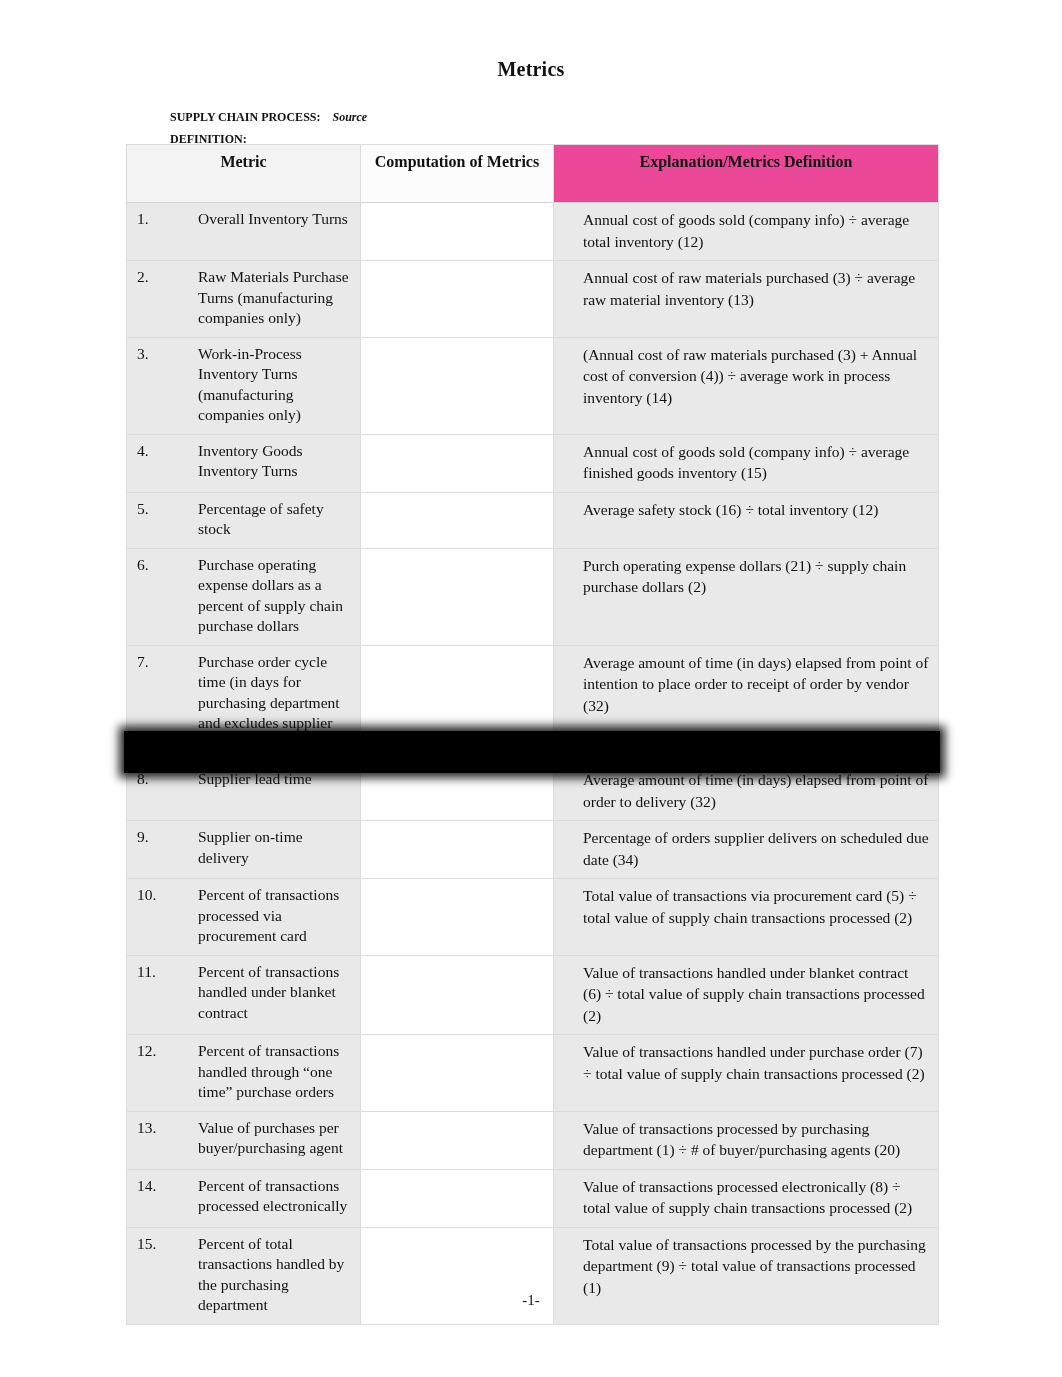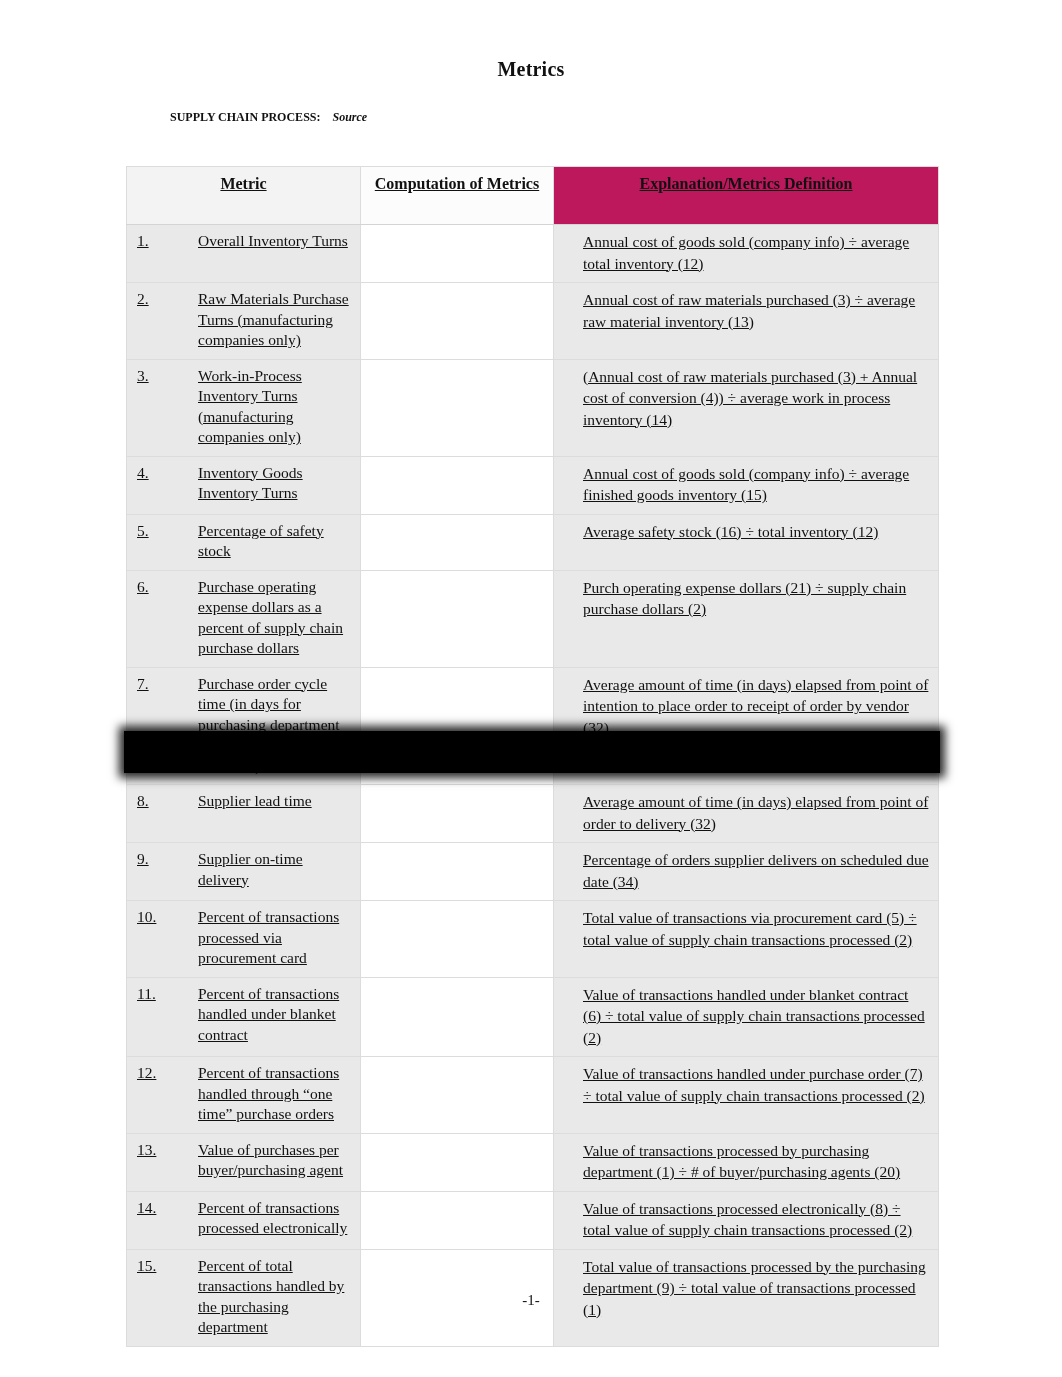--- a/index.html
+++ b/index.html
@@ -54,27 +54,26 @@
   }
   .heading-value {
     font-weight: bold;
     font-style: italic;
     margin-left: 12px;
   }
 
   
   .metrics-table {
     position: absolute;
-    top: 166px;
+    top: 144px;
     left: 126px;
     width: 812px;
     border-collapse: collapse;
     table-layout: fixed;
     font-size: 15.5px;
-    text-decoration: underline;
   }
   .metrics-table col.c-metric   { width: 234px; }
   .metrics-table col.c-comp     { width: 193px; }
   .metrics-table col.c-expl     { width: 385px; }
 
   .metrics-table th,
   .metrics-table td {
     vertical-align: top;
     border: 1px solid #dcdcdc;
     padding: 6px 8px 8px 8px;
@@ -85,21 +84,21 @@
     text-align: center;
     font-weight: bold;
     font-size: 16px;
     line-height: 21px;
     height: 58px;
     background: #f6f6f6;
     border-bottom: 1px solid #d4d4d4;
   }
   .metrics-table thead th.h-metric { background: #f3f3f3; }
   .metrics-table thead th.h-comp   { background: #fcfcfc; }
-  .metrics-table thead th.h-expl   { background: #be185d; }
+  .metrics-table thead th.h-expl   { background: #ec4899; }
 
   .metrics-table tbody td.cell-metric {
     background: #e9e9e9;
     line-height: 20.5px;
     padding-left: 6px;
   }
   .metrics-table tbody td.cell-comp {
     background: #ffffff;
   }
   .metrics-table tbody td.cell-expl {
@@ -154,20 +153,23 @@
 </head>
 <body>
 
 <div class="page scan">
 
   <div class="doc-title">Metrics</div>
 
   <div class="heading-block">
     <div class="heading-line">
       <span class="heading-label">SUPPLY CHAIN PROCESS:</span><span class="heading-value">Source</span>
+    </div>
+    <div class="heading-line">
+      <span class="heading-label">DEFINITION:</span>
     </div>
   </div>
 
   <table class="metrics-table">
     <colgroup>
       <col class="c-metric">
       <col class="c-comp">
       <col class="c-expl">
     </colgroup>
     <thead>

